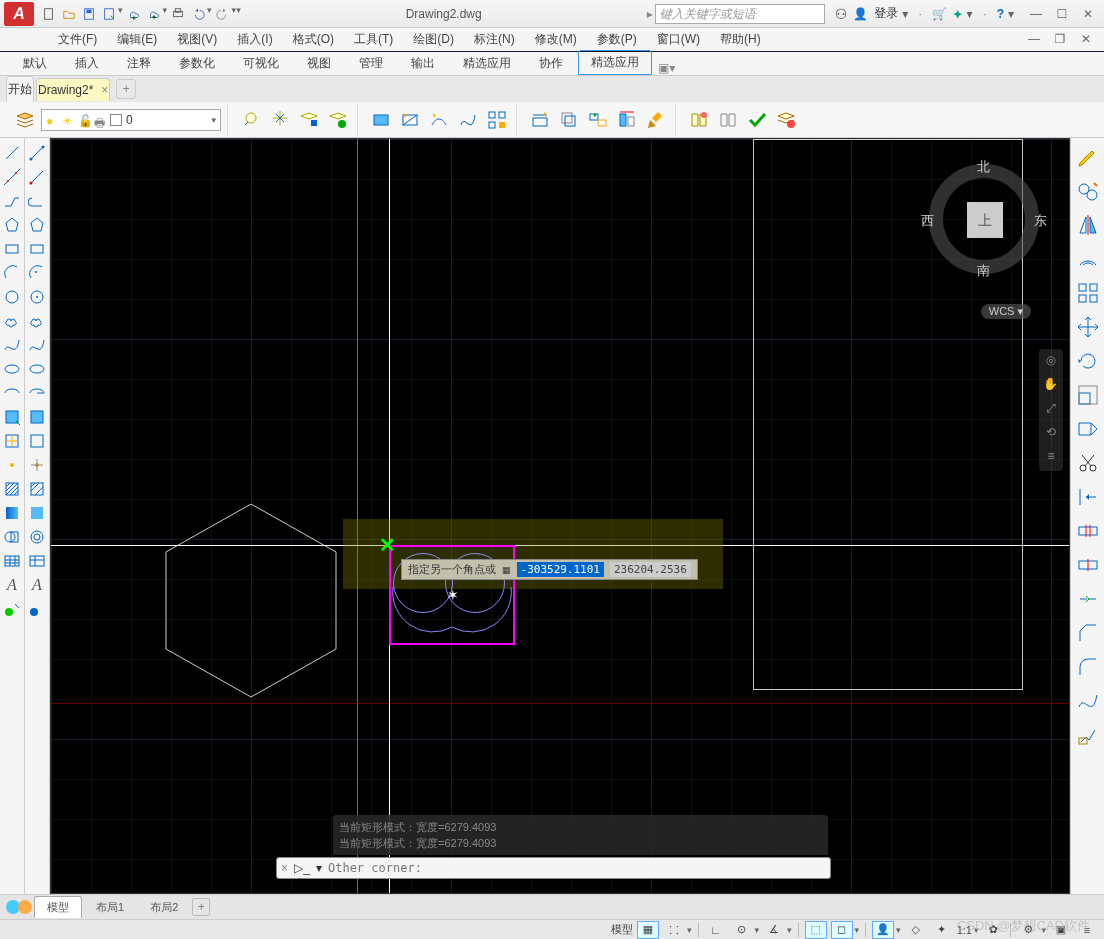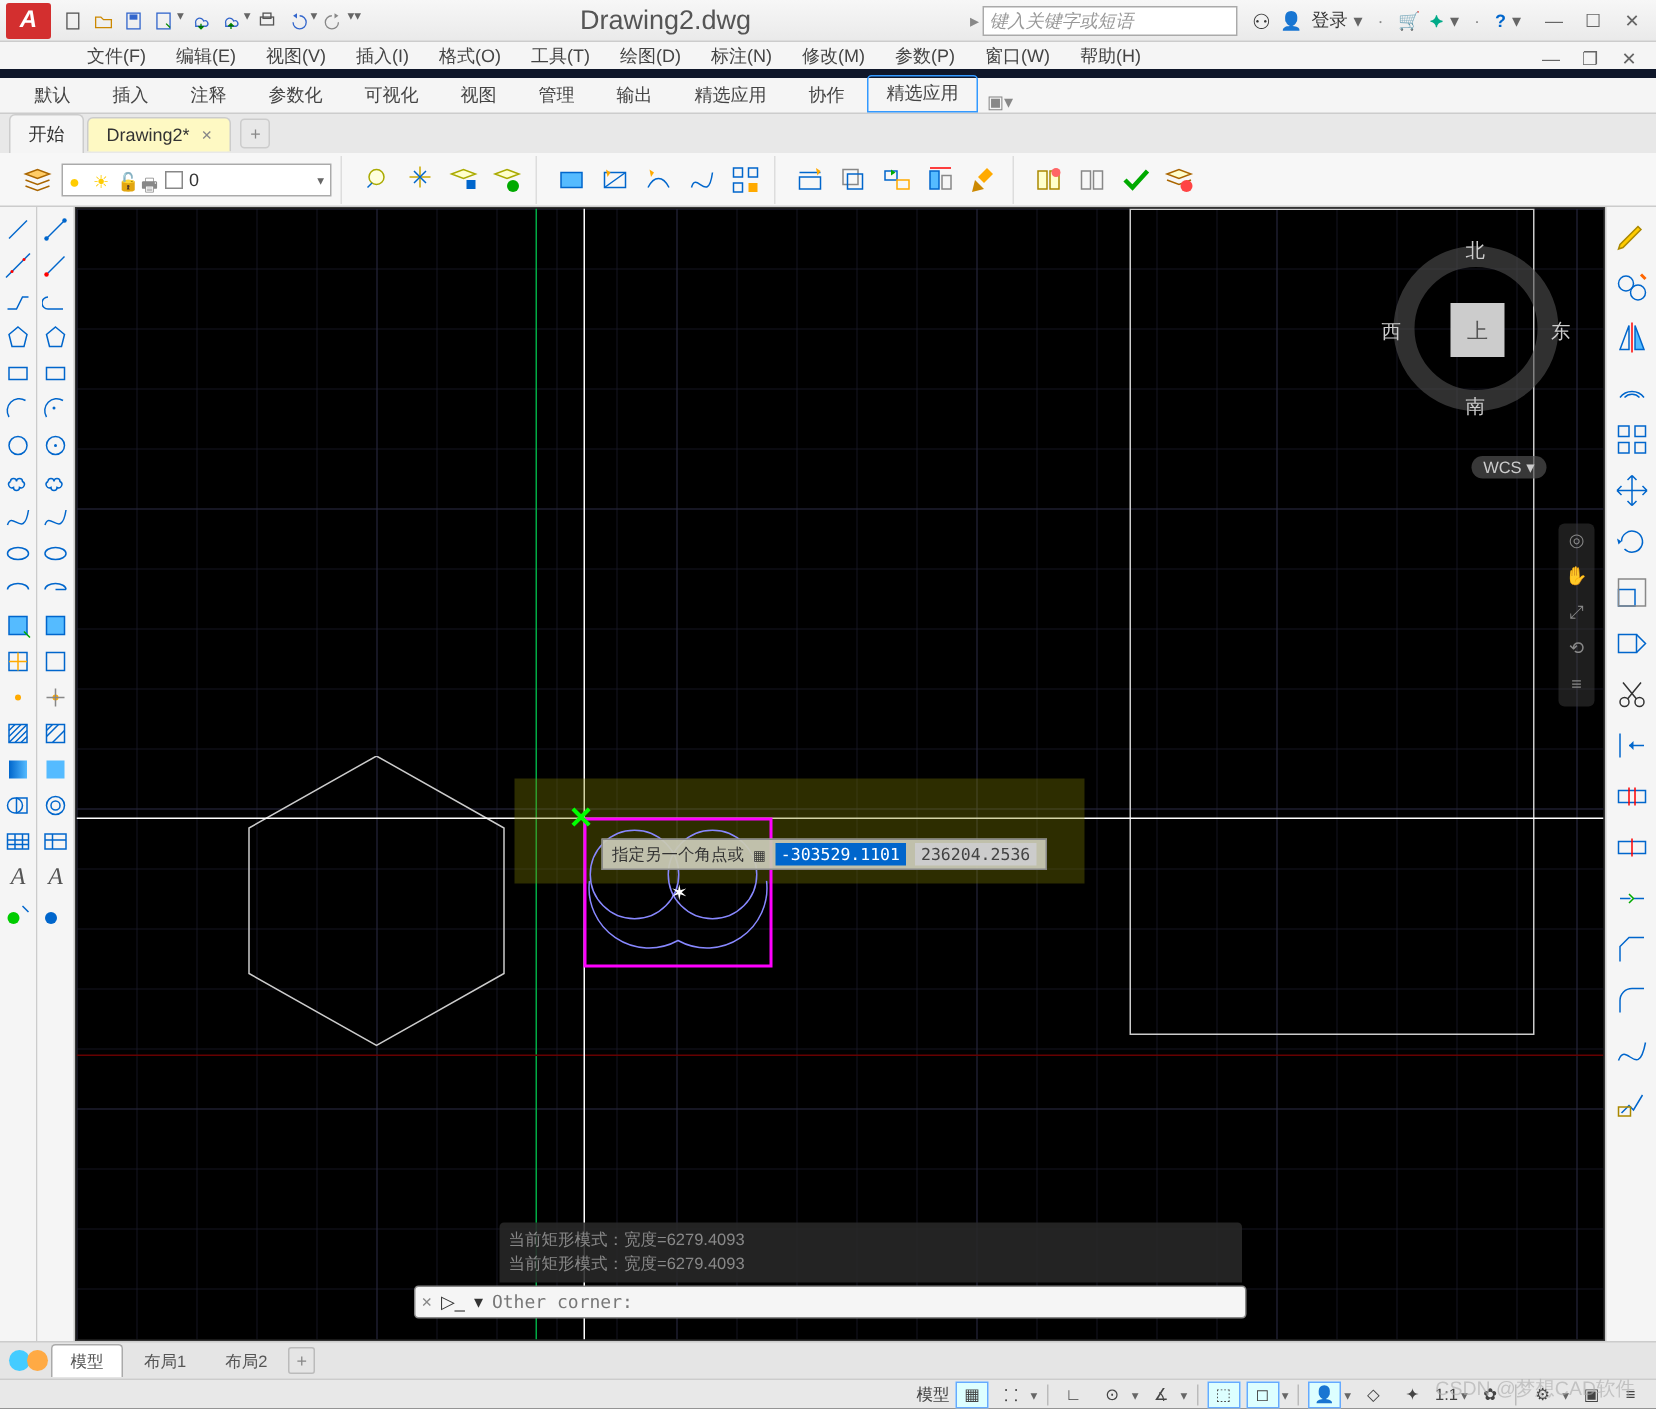--- a/index.html
+++ b/index.html
@@ -2,34 +2,34 @@
 <html><head>
 <meta charset="utf-8">
 <style>
 * { box-sizing: border-box; margin: 0; padding: 0; font-family: "Microsoft YaHei", Arial, sans-serif; }
 body { width: 1104px; height: 939px; background: #f0f0f0; font-size: 12px; color: #333; overflow: hidden; }
 .titlebar { height: 28px; background: linear-gradient(#f7f7f7,#eaeaea); display: flex; align-items: center; padding: 0 4px; border-bottom: 1px solid #ccc; }
 .app-logo { width: 30px; height: 24px; background: #d32f2f; color: #fff; font-weight: bold; font-size: 16px; text-align: center; line-height: 24px; border-radius: 2px; margin-right: 6px; font-style: italic;}
 .qat { display: flex; gap: 2px; }
 .qat-btn { width: 18px; height: 18px; display:flex; align-items:center; justify-content:center; color:#555;}
 .qat-btn svg{width:14px;height:14px;}
-.title-text { flex: 1; text-align: center; font-size: 18px; color: #555; }
+.title-text { flex: 1; text-align: center; font-size: 12px; color: #555; }
 .search-box { width: 170px; height: 20px; border: 1px solid #aaa; background:#fff; padding:0 4px; font-style:italic; color:#999; line-height:18px;}
 .login-area { display:flex; gap:6px; align-items:center; margin:0 10px;}
 .login-area span{ font-size:12px;}
 .win-btns { display:flex; gap:2px; margin-left:auto;}
 .win-btn{ width:24px; height:18px; display:flex;align-items:center;justify-content:center;color:#666;}
-.menubar { height: 24px; background:#f5f5f5; display:flex; align-items:center; padding:0 40px 0 50px; gap:4px; border-bottom:6px solid #0f172a;}
+.menubar { height: 24px; background:#f5f5f5; display:flex; align-items:center; padding:0 40px 0 50px; gap:4px; border-bottom:1px solid #0f172a;}
 .menu-item{ padding:0 8px; font-size:12px; color:#444;}
 .mini-win-btns{position:absolute; right:6px; top:30px; display:flex; gap:2px;}
 .ribbon-tabs { height:24px; background:#f5f5f5; display:flex; align-items:flex-end; padding:0 10px; gap:2px; border-bottom:1px solid #ccc;}
 .rtab{ padding:3px 12px; font-size:12px; color:#444; border:1px solid transparent; border-bottom:none; border-radius:3px 3px 0 0;}
 .rtab.highlight{ border:1px solid #3399ff;}
 .doc-tabs{ height:26px; background:#e8e8e8; display:flex; align-items:center; padding:0 6px; gap:0;}
-.doc-tab{ padding:4px 12px; font-size:12px; background:#f5f5f5; border:1px solid #ccc; border-bottom:none; border-radius:4px 4px 0 0; display:flex; align-items:center; gap:8px; margin-right:2px;}
+.doc-tab{ padding:4px 1px; font-size:12px; background:#f5f5f5; border:1px solid #ccc; border-bottom:none; border-radius:4px 4px 0 0; display:flex; align-items:center; gap:8px; margin-right:2px;}
 .doc-tab.active{ background:#fef9c3;}
 .doc-tab .close{ color:#888; font-size:12px;}
 .doc-plus{ width:20px; height:20px; border:1px solid #ccc; border-radius:3px; text-align:center; color:#888; line-height:18px; margin-left:4px;}
 .ribbon-panel{ height:36px; background:#f7f7f7; border-bottom:1px solid #ccc; display:flex; align-items:center; padding:0 6px; gap:4px;}
 .panel-group{ display:flex; align-items:center; gap:3px; padding:0 6px; border-right:1px solid #ddd; height:32px;}
 .rp-btn{ width:26px; height:26px; display:flex; align-items:center;justify-content:center;}
 .rp-btn svg{width:20px;height:20px;}
 .layer-dropdown{ width:180px; height:22px; border:1px solid #aaa; background:#fff; display:flex; align-items:center; padding:0 4px; gap:4px;}
 .layer-dropdown .sw{width:12px;height:12px;}
 .main-area{ display:flex; height: calc(100% - 28px - 24px - 24px - 26px - 36px - 25px - 20px);}

